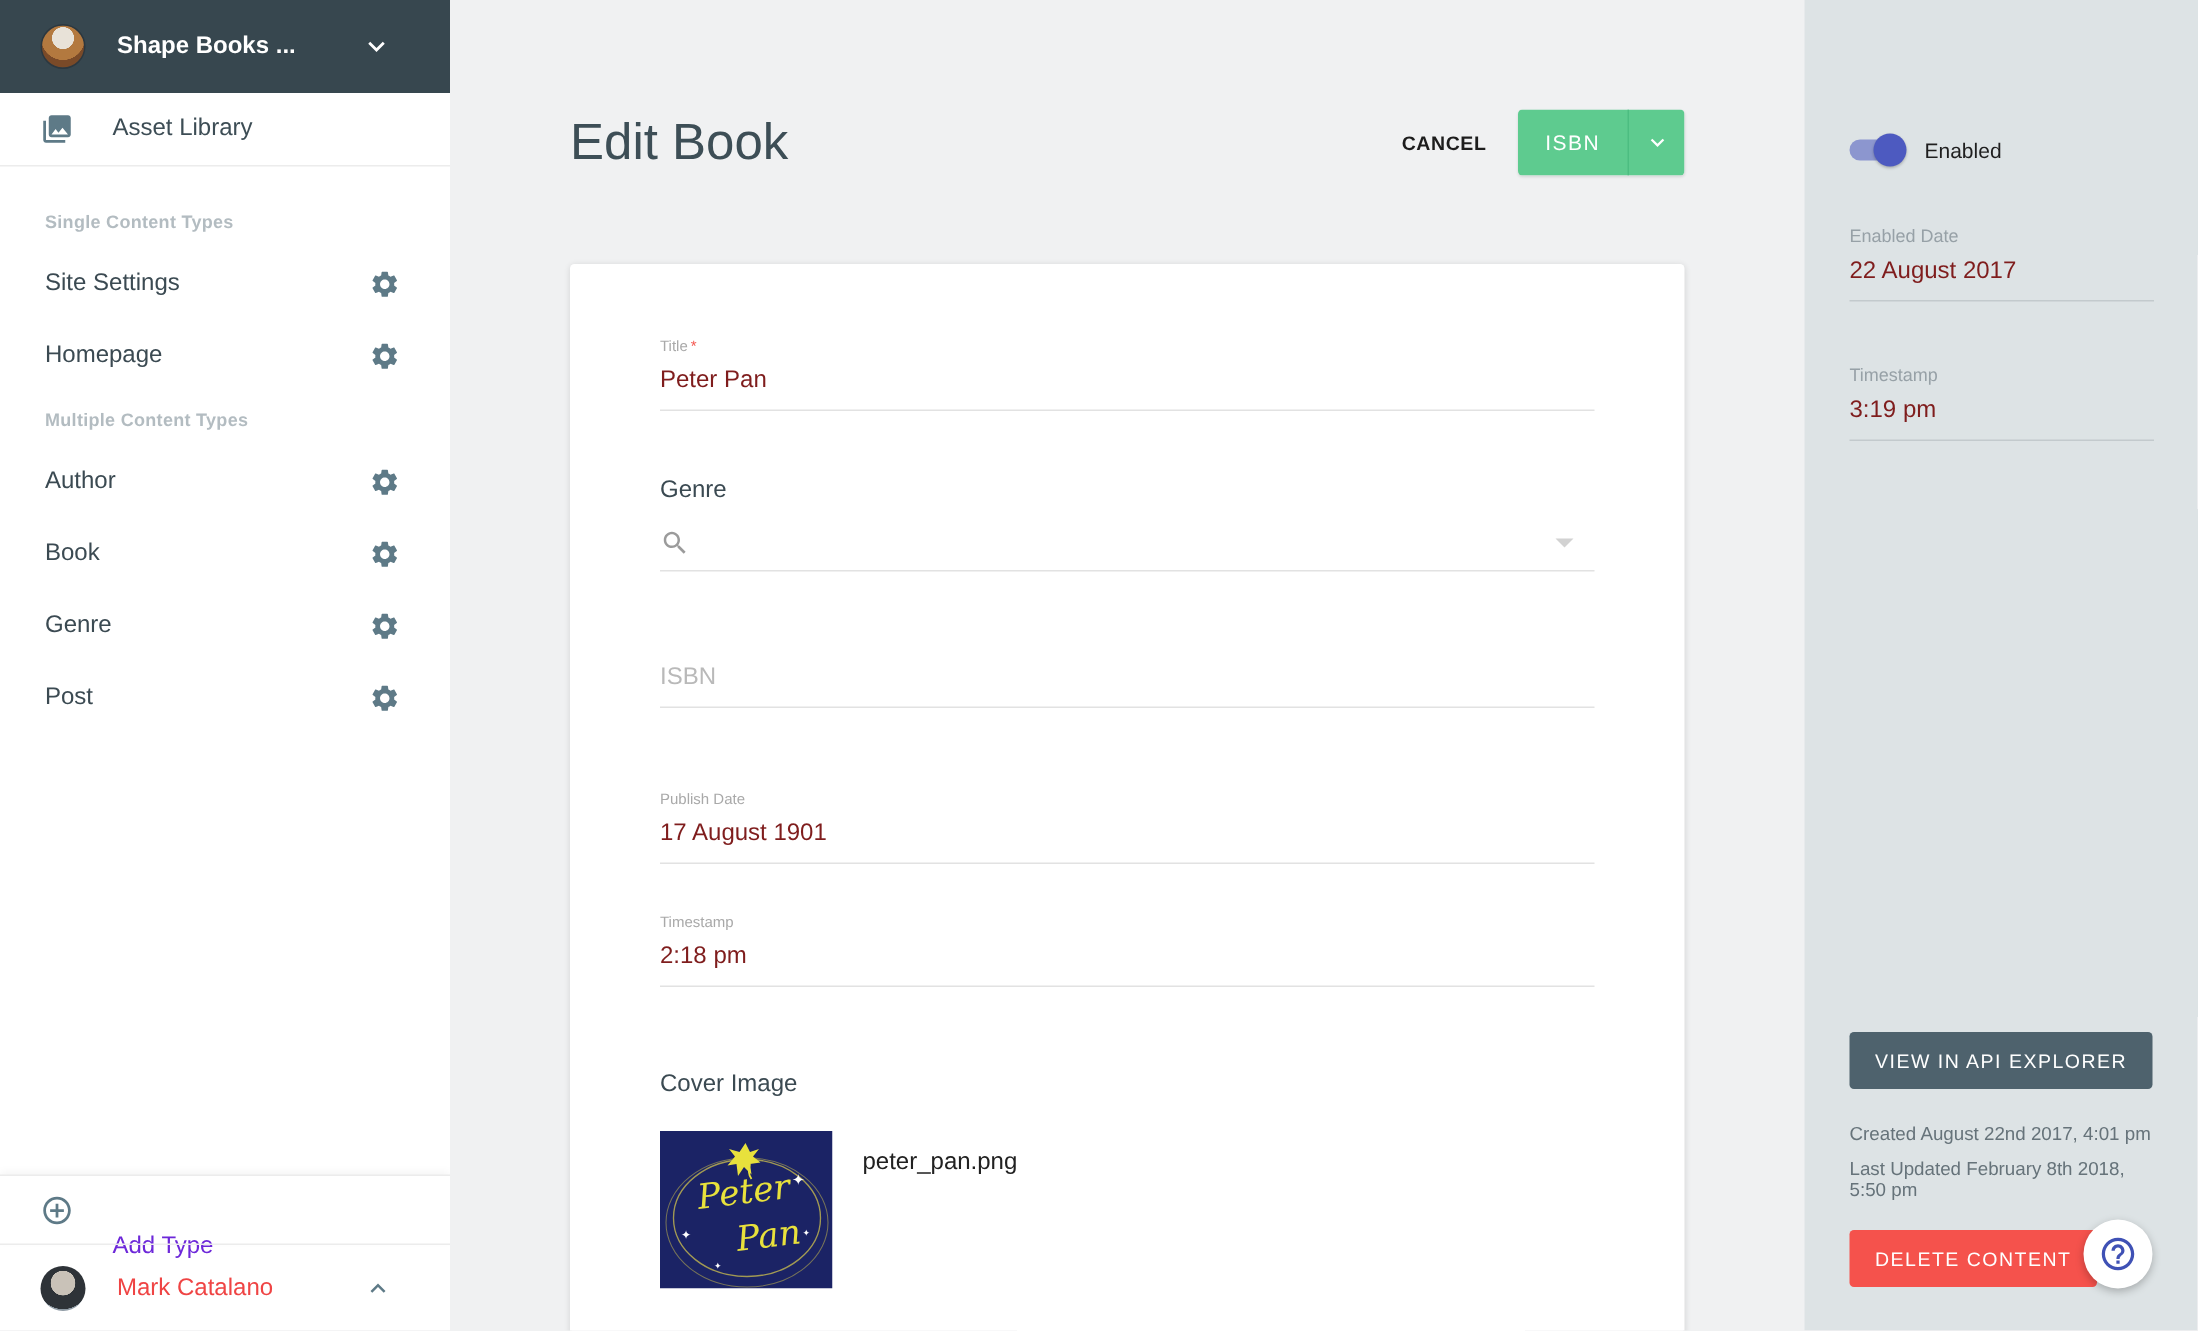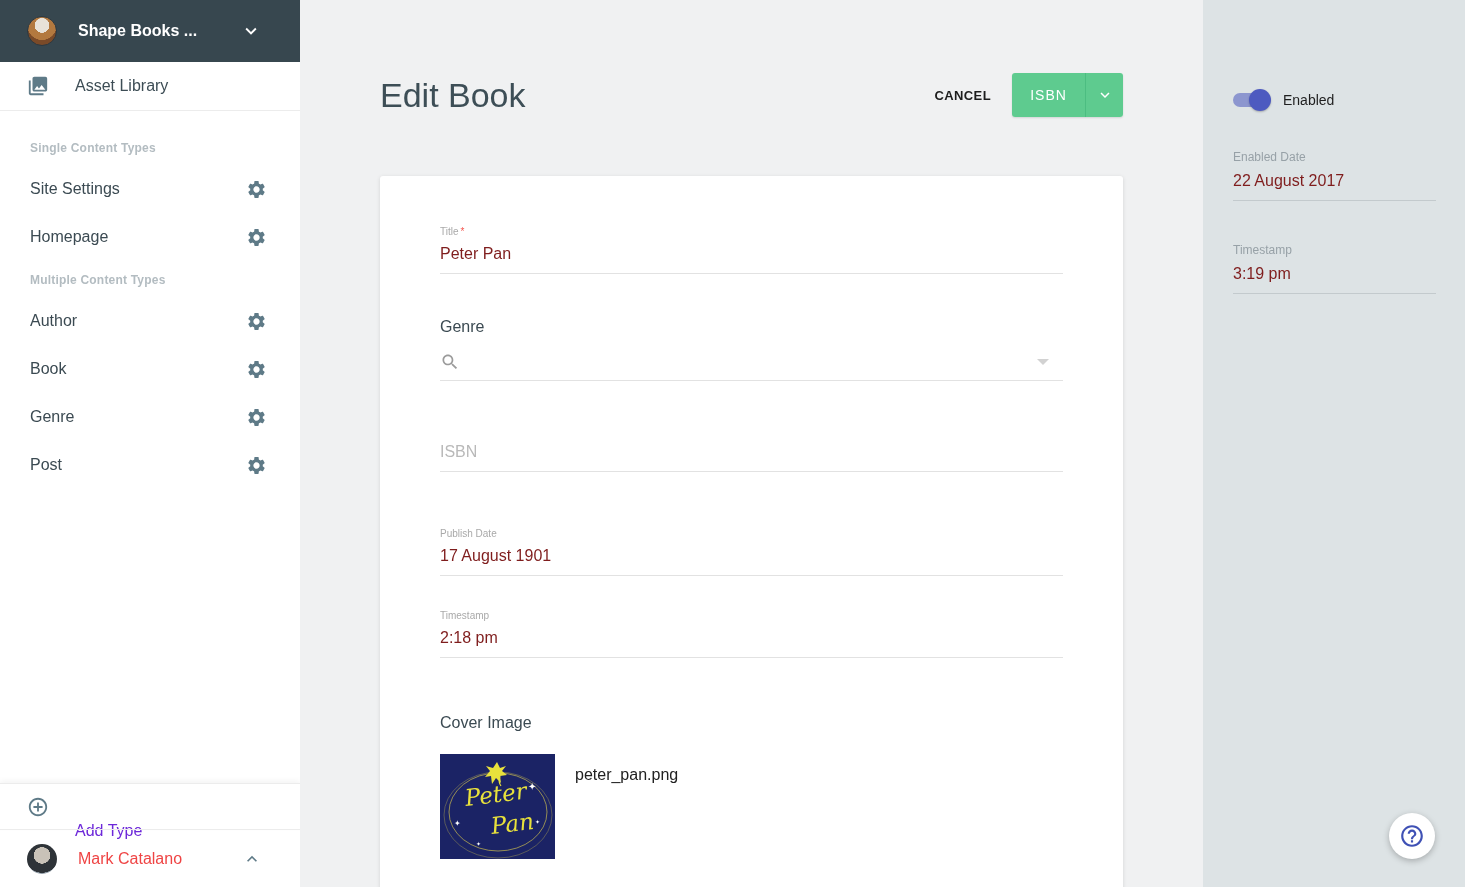--- a/index.html
+++ b/index.html
@@ -290,20 +290,26 @@
   <div class="panel-field">
     <label class="field-label">Enabled Date</label>
     <input class="line-input" type="text" value="22 August 2017" style="">
   </div>
 
   <div class="panel-field">
     <label class="field-label">Timestamp</label>
     <input class="line-input" type="text" value="3:19 pm" style="">
   </div>
 
+  <div class="panel-bottom">
+    <button class="api-btn">VIEW IN API EXPLORER</button>
+    <div class="meta-text">Created August 22nd 2017, 4:01 pm</div>
+    <div class="meta-text">Last Updated February 8th 2018, 5:50 pm</div>
+    <button class="delete-btn">DELETE CONTENT</button>
+  </div>
 
   <button class="help-fab">
     <span>
         <svg width="26" height="26">
           <use href="#i-help"></use>
         </svg>
       </span>
   </button>
 </aside>
 

